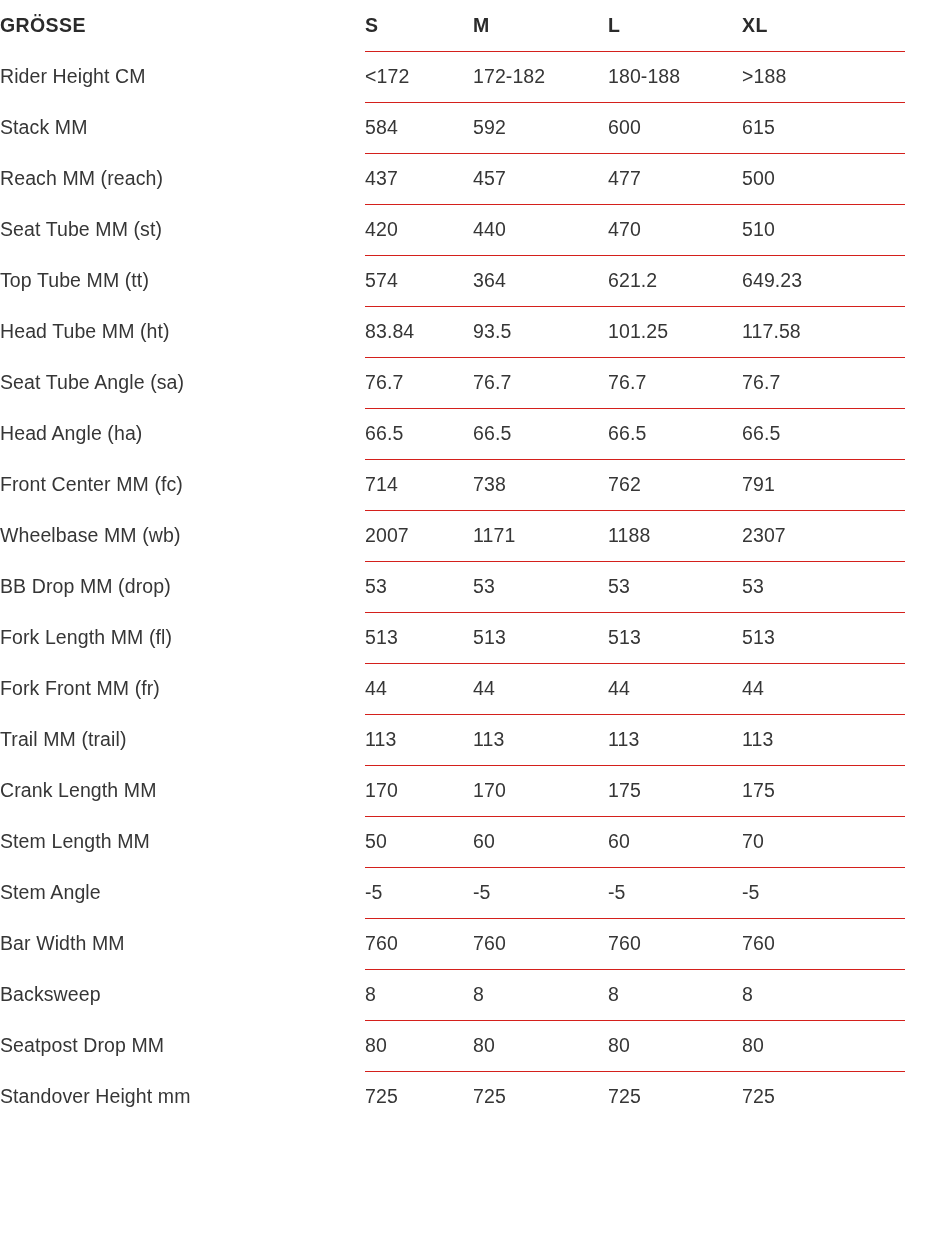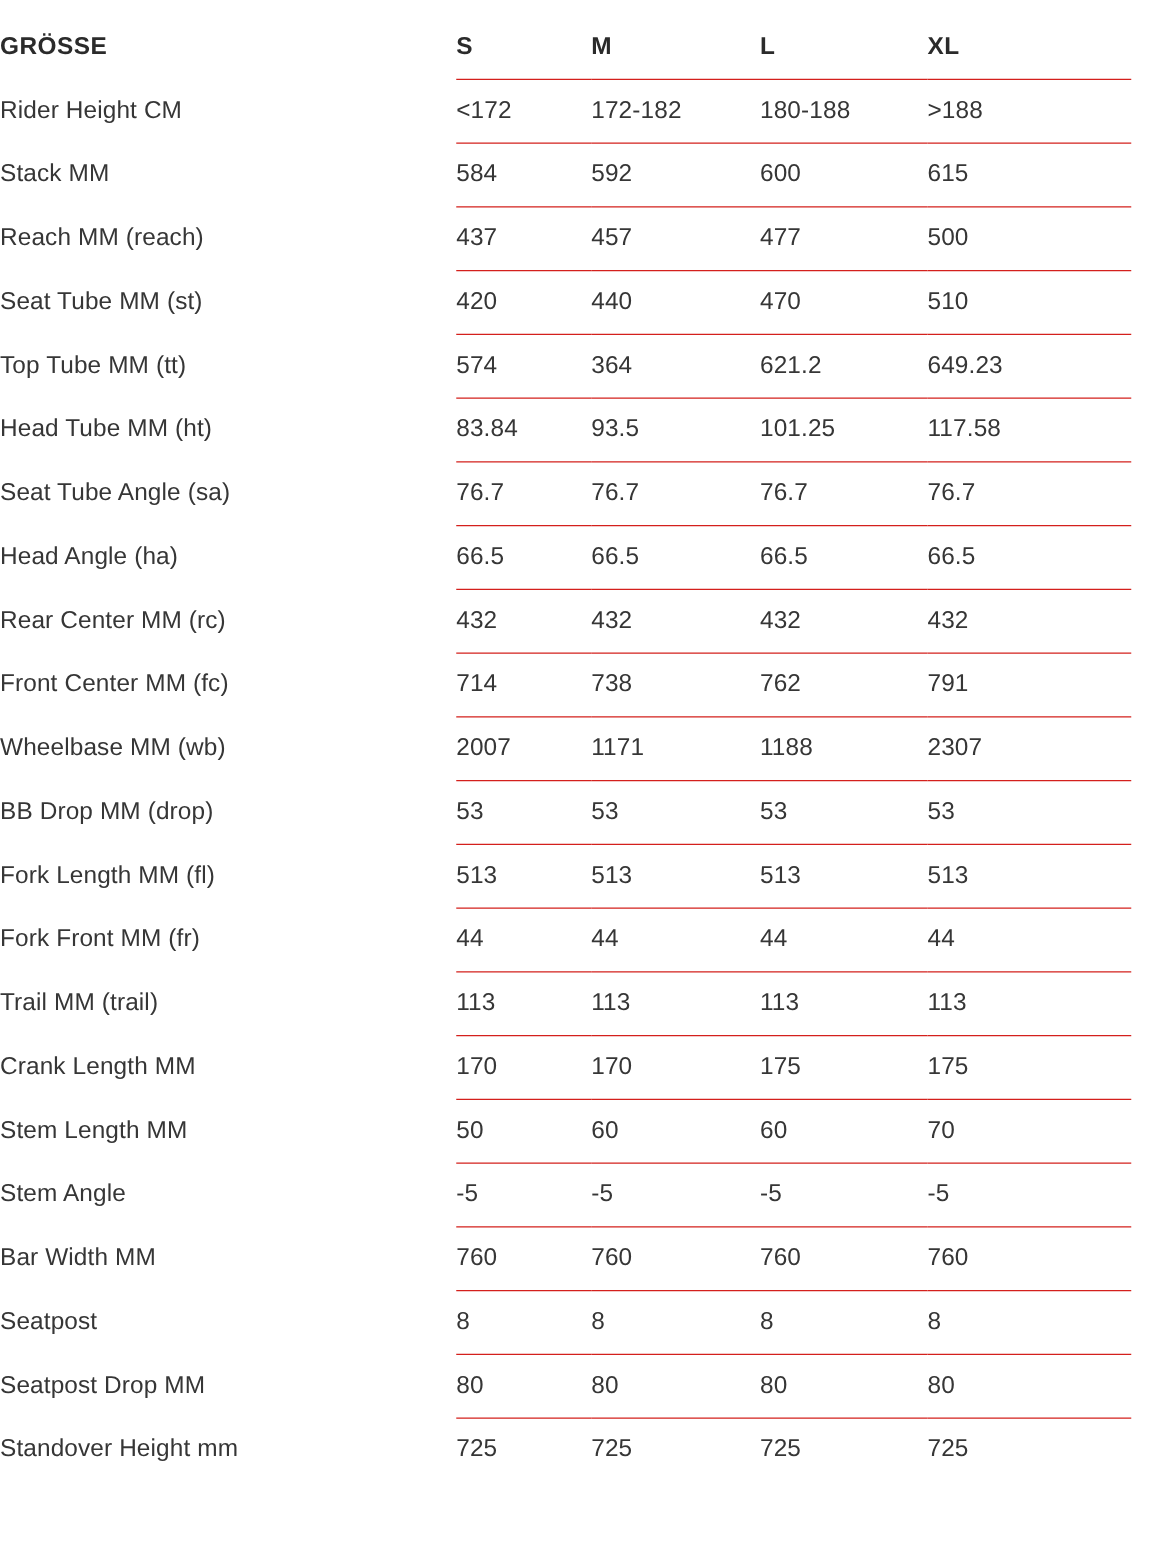--- a/index.html
+++ b/index.html
@@ -12,21 +12,20 @@
     height: 1244px;
     font-family: "Liberation Sans", sans-serif;
     -webkit-font-smoothing: antialiased;
     overflow: hidden;
   }
 
   #geo-table {
     width: 926px;
     border-collapse: collapse;
     table-layout: fixed;
-    margin-top: 12px;
   }
 
   
   col.c-label { width: 365px; }
   col.c-s     { width: 108px; }
   col.c-m     { width: 135px; }
   col.c-l     { width: 134px; }
   col.c-xl    { width: 184px; }
 
   #geo-table th,
@@ -173,27 +172,20 @@
         <td class="val last-col">76.7</td>
       </tr>
       <tr class="ruled">
         <td class="lbl">Head Angle (ha)</td>
         <td class="val">66.5</td>
         <td class="val">66.5</td>
         <td class="val">66.5</td>
         <td class="val last-col">66.5</td>
       </tr>
       <tr class="ruled">
-        <td class="lbl">Rear Center MM (rc)</td>
-        <td class="val">432</td>
-        <td class="val">432</td>
-        <td class="val">432</td>
-        <td class="val last-col">432</td>
-      </tr>
-      <tr class="ruled">
         <td class="lbl">Front Center MM (fc)</td>
         <td class="val">714</td>
         <td class="val">738</td>
         <td class="val">762</td>
         <td class="val last-col">791</td>
       </tr>
       <tr class="ruled">
         <td class="lbl">Wheelbase MM (wb)</td>
         <td class="val">2007</td>
         <td class="val">1171</td>
@@ -250,21 +242,21 @@
         <td class="val last-col">-5</td>
       </tr>
       <tr class="ruled">
         <td class="lbl">Bar Width MM</td>
         <td class="val">760</td>
         <td class="val">760</td>
         <td class="val">760</td>
         <td class="val last-col">760</td>
       </tr>
       <tr class="ruled">
-        <td class="lbl">Seatpost</td>
+        <td class="lbl">Backsweep</td>
         <td class="val">8</td>
         <td class="val">8</td>
         <td class="val">8</td>
         <td class="val last-col">8</td>
       </tr>
       <tr class="ruled">
         <td class="lbl">Seatpost Drop MM</td>
         <td class="val">80</td>
         <td class="val">80</td>
         <td class="val">80</td>

